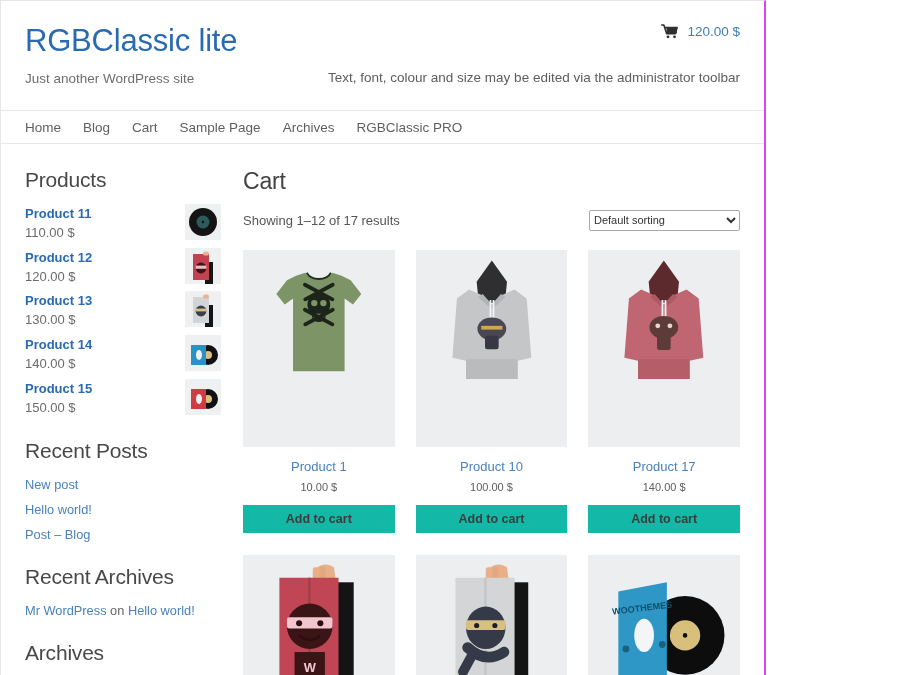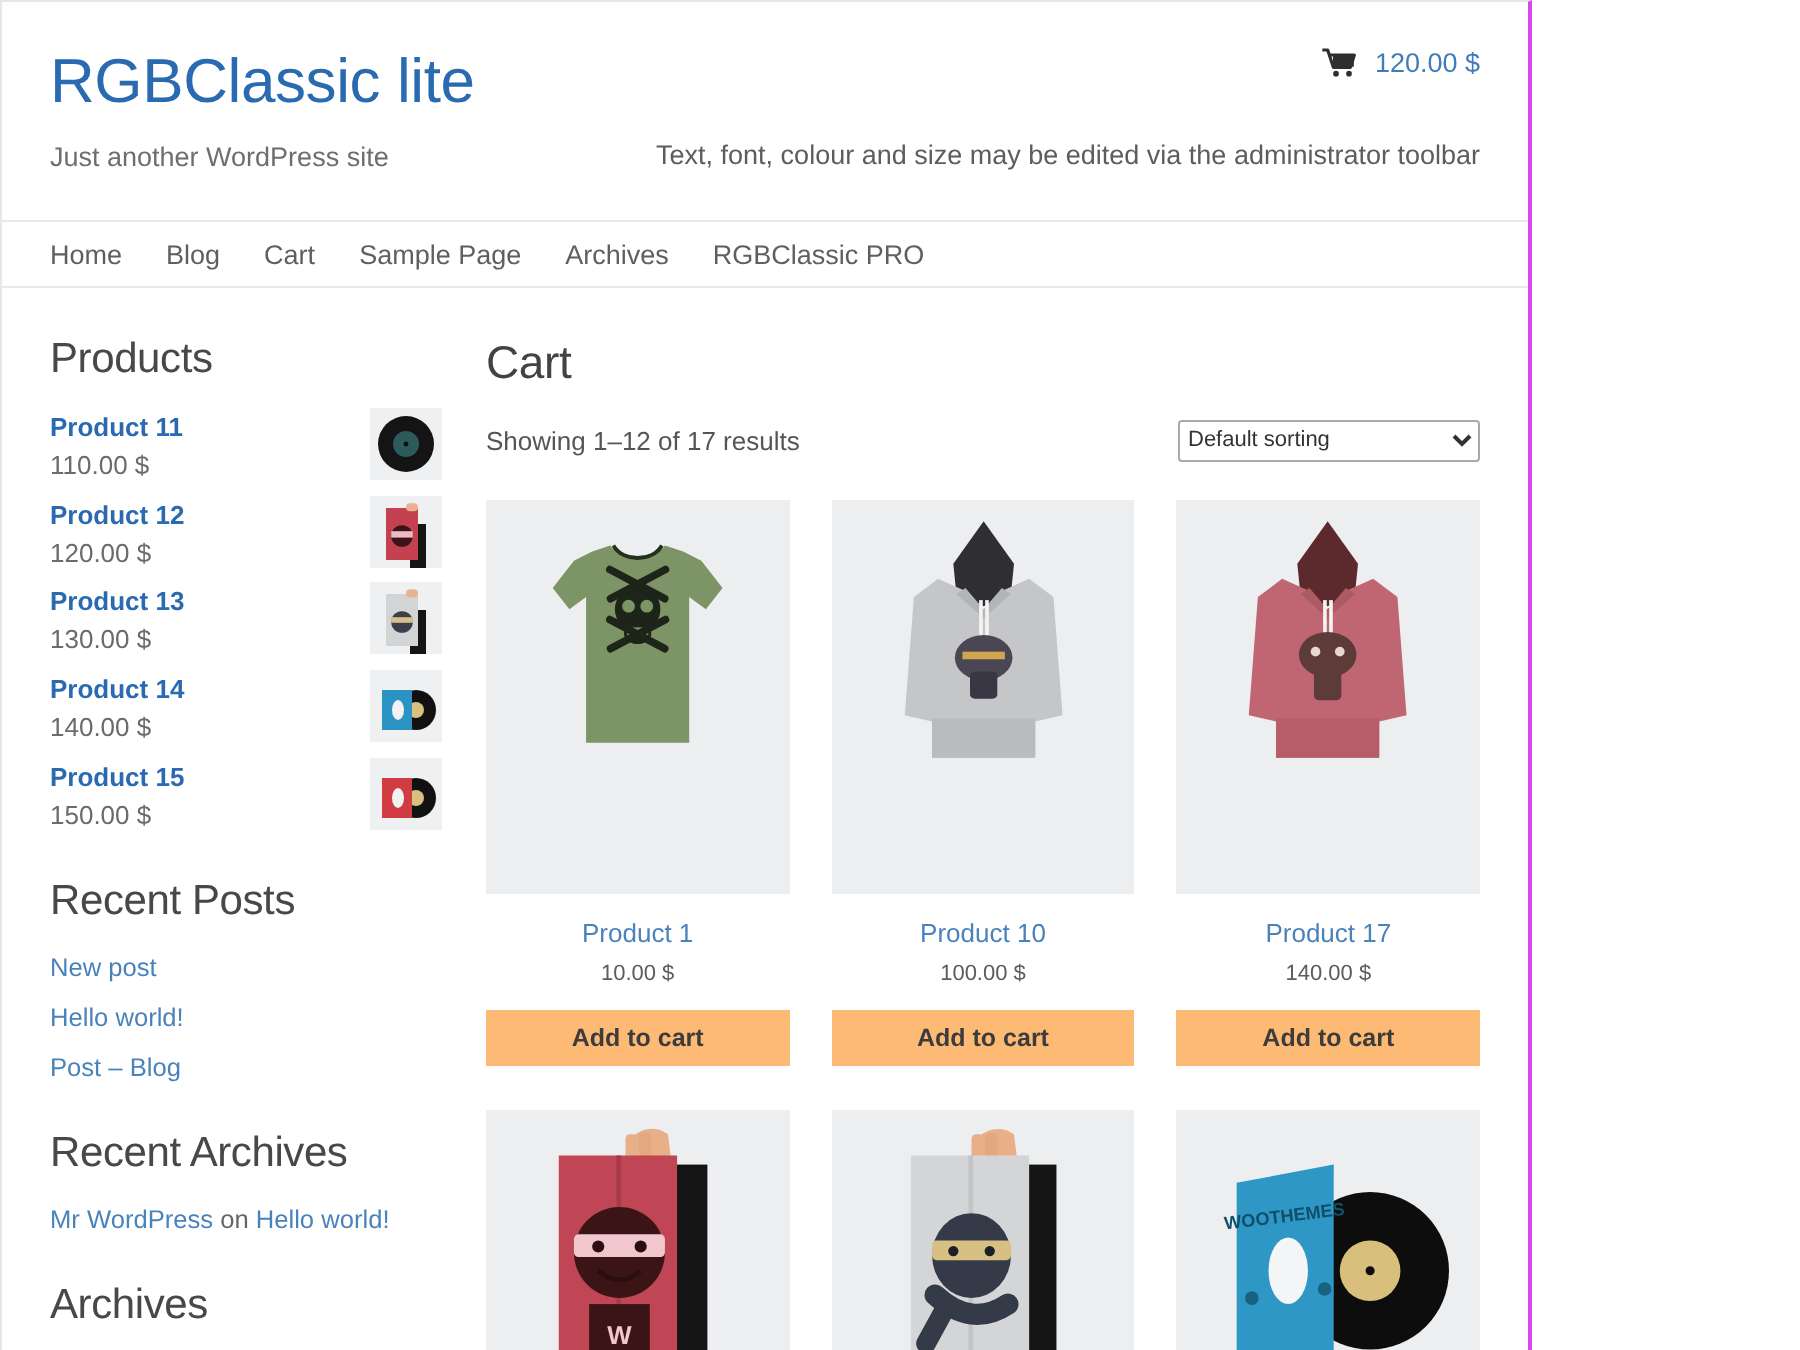--- a/index.html
+++ b/index.html
@@ -196,21 +196,21 @@
   }
   .product-price {
     text-align: center;
     font-size: 11px;
     color: #5d5d5d;
     margin-top: 7px;
   }
   .add-to-cart {
     margin-top: 12px;
     height: 28px;
-    background: #fdba74;
+    background: #14b8a6;
     border: none;
     font-family: "Liberation Sans", sans-serif;
     font-size: 12.5px;
     font-weight: bold;
     color: #3c3c3c;
     cursor: pointer;
     width: 100%;
   }
 
   

